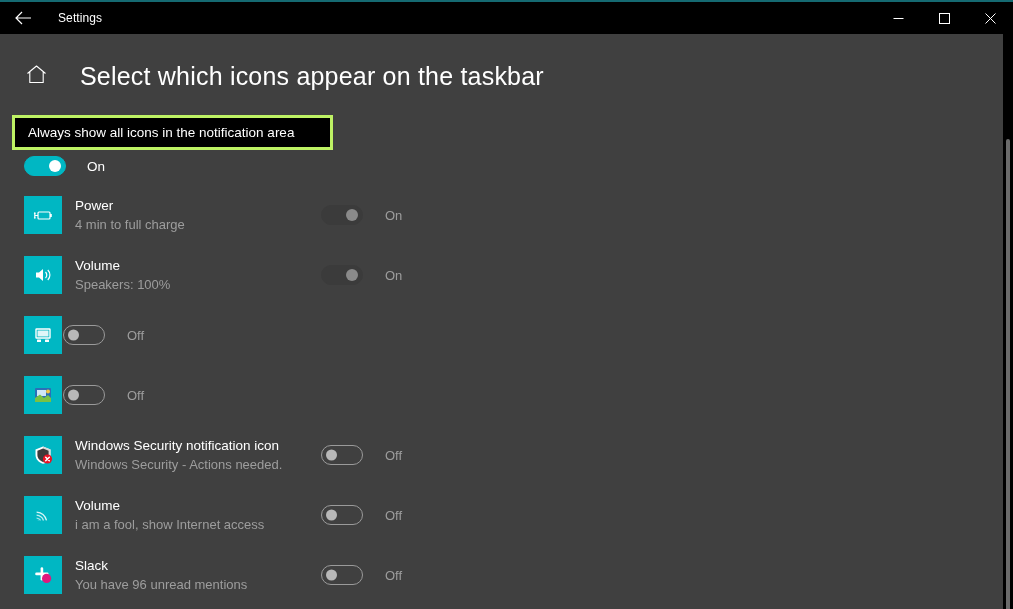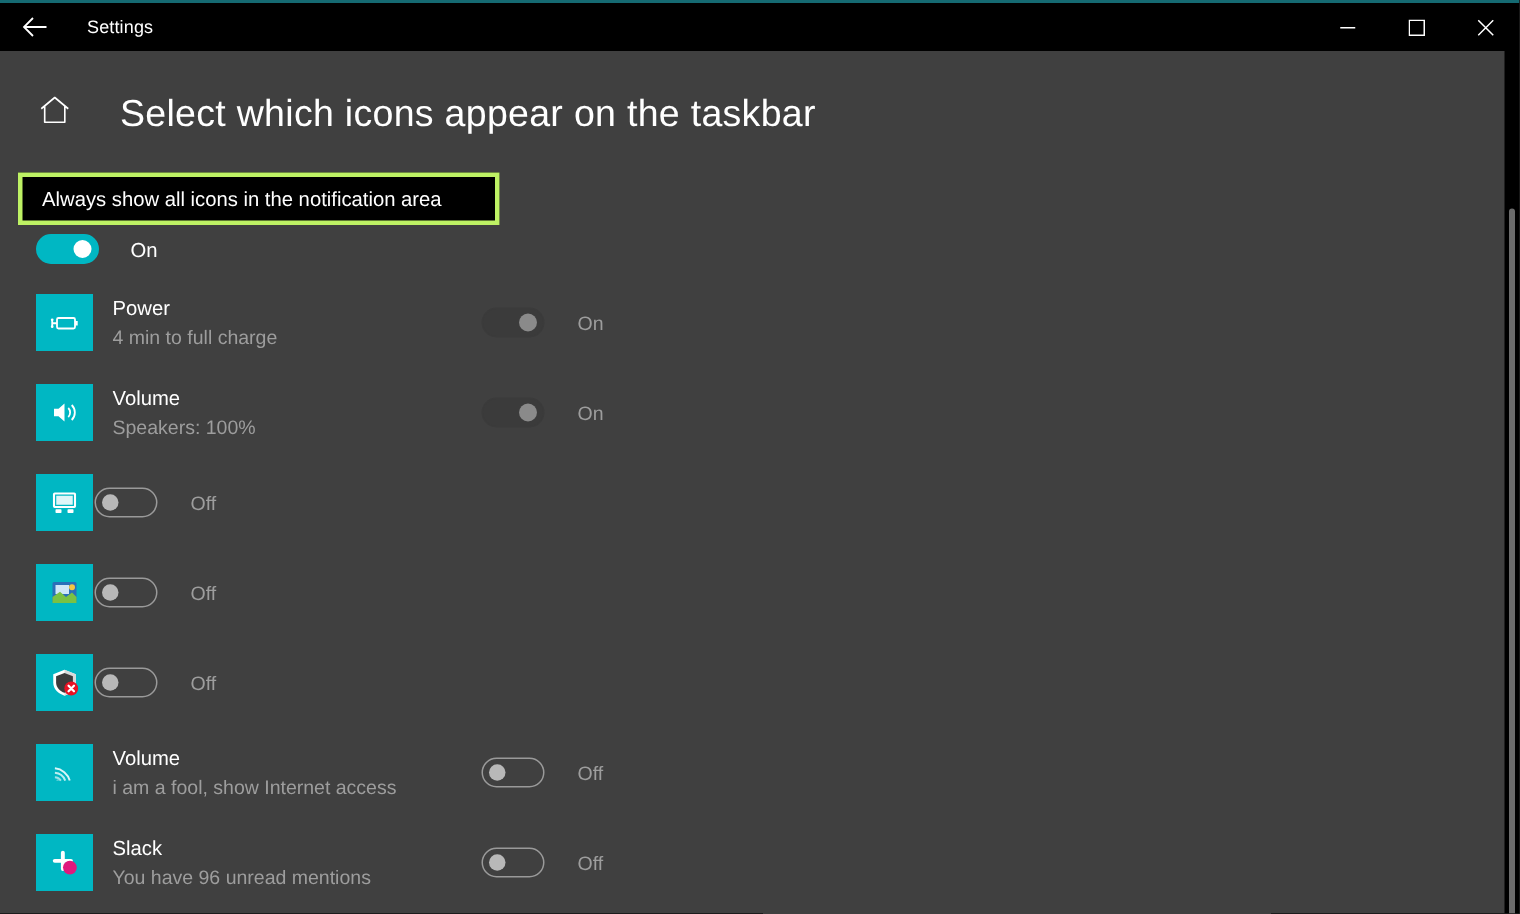--- a/index.html
+++ b/index.html
@@ -427,20 +427,24 @@
             <path d="M11 2.5 L18.5 5.5 L18.5 11 C18.5 15.5 15 18.5 11 19.8
                      C7 18.5 3.5 15.5 3.5 11 L3.5 5.5 Z" fill="#ffffff"></path>
             <path d="M11 2.5 L18.5 5.5 L18.5 11 C18.5 15.5 15 18.5 11 19.8 Z" fill="#d9d9d9"></path>
             <path d="M11 4.6 L16.6 6.8 L16.6 11 C16.6 14.4 14 16.8 11 17.9
                      C8 16.8 5.4 14.4 5.4 11 L5.4 6.8 Z" fill="#3b3b3b"></path>
             <circle cx="15.5" cy="15" r="4.6" fill="#e81123"></circle>
             <path d="M13.7 13.2 L17.3 16.8 M17.3 13.2 L13.7 16.8" stroke="#ffffff" stroke-width="1.5" stroke-linecap="round"></path>
           </svg>
         </span>
       </div>
+      <div class="app-text">
+        <div class="app-name">Windows Security notification icon</div>
+        <div class="app-desc">Windows Security - Actions needed.</div>
+      </div>
       <div class="app-toggle-wrap">
         <div class="toggle off">
           <span class="knob"></span>
         </div>
         <div class="app-state">Off</div>
       </div>
     </div>
 
     <div class="app-row">
       <div class="app-tile">

